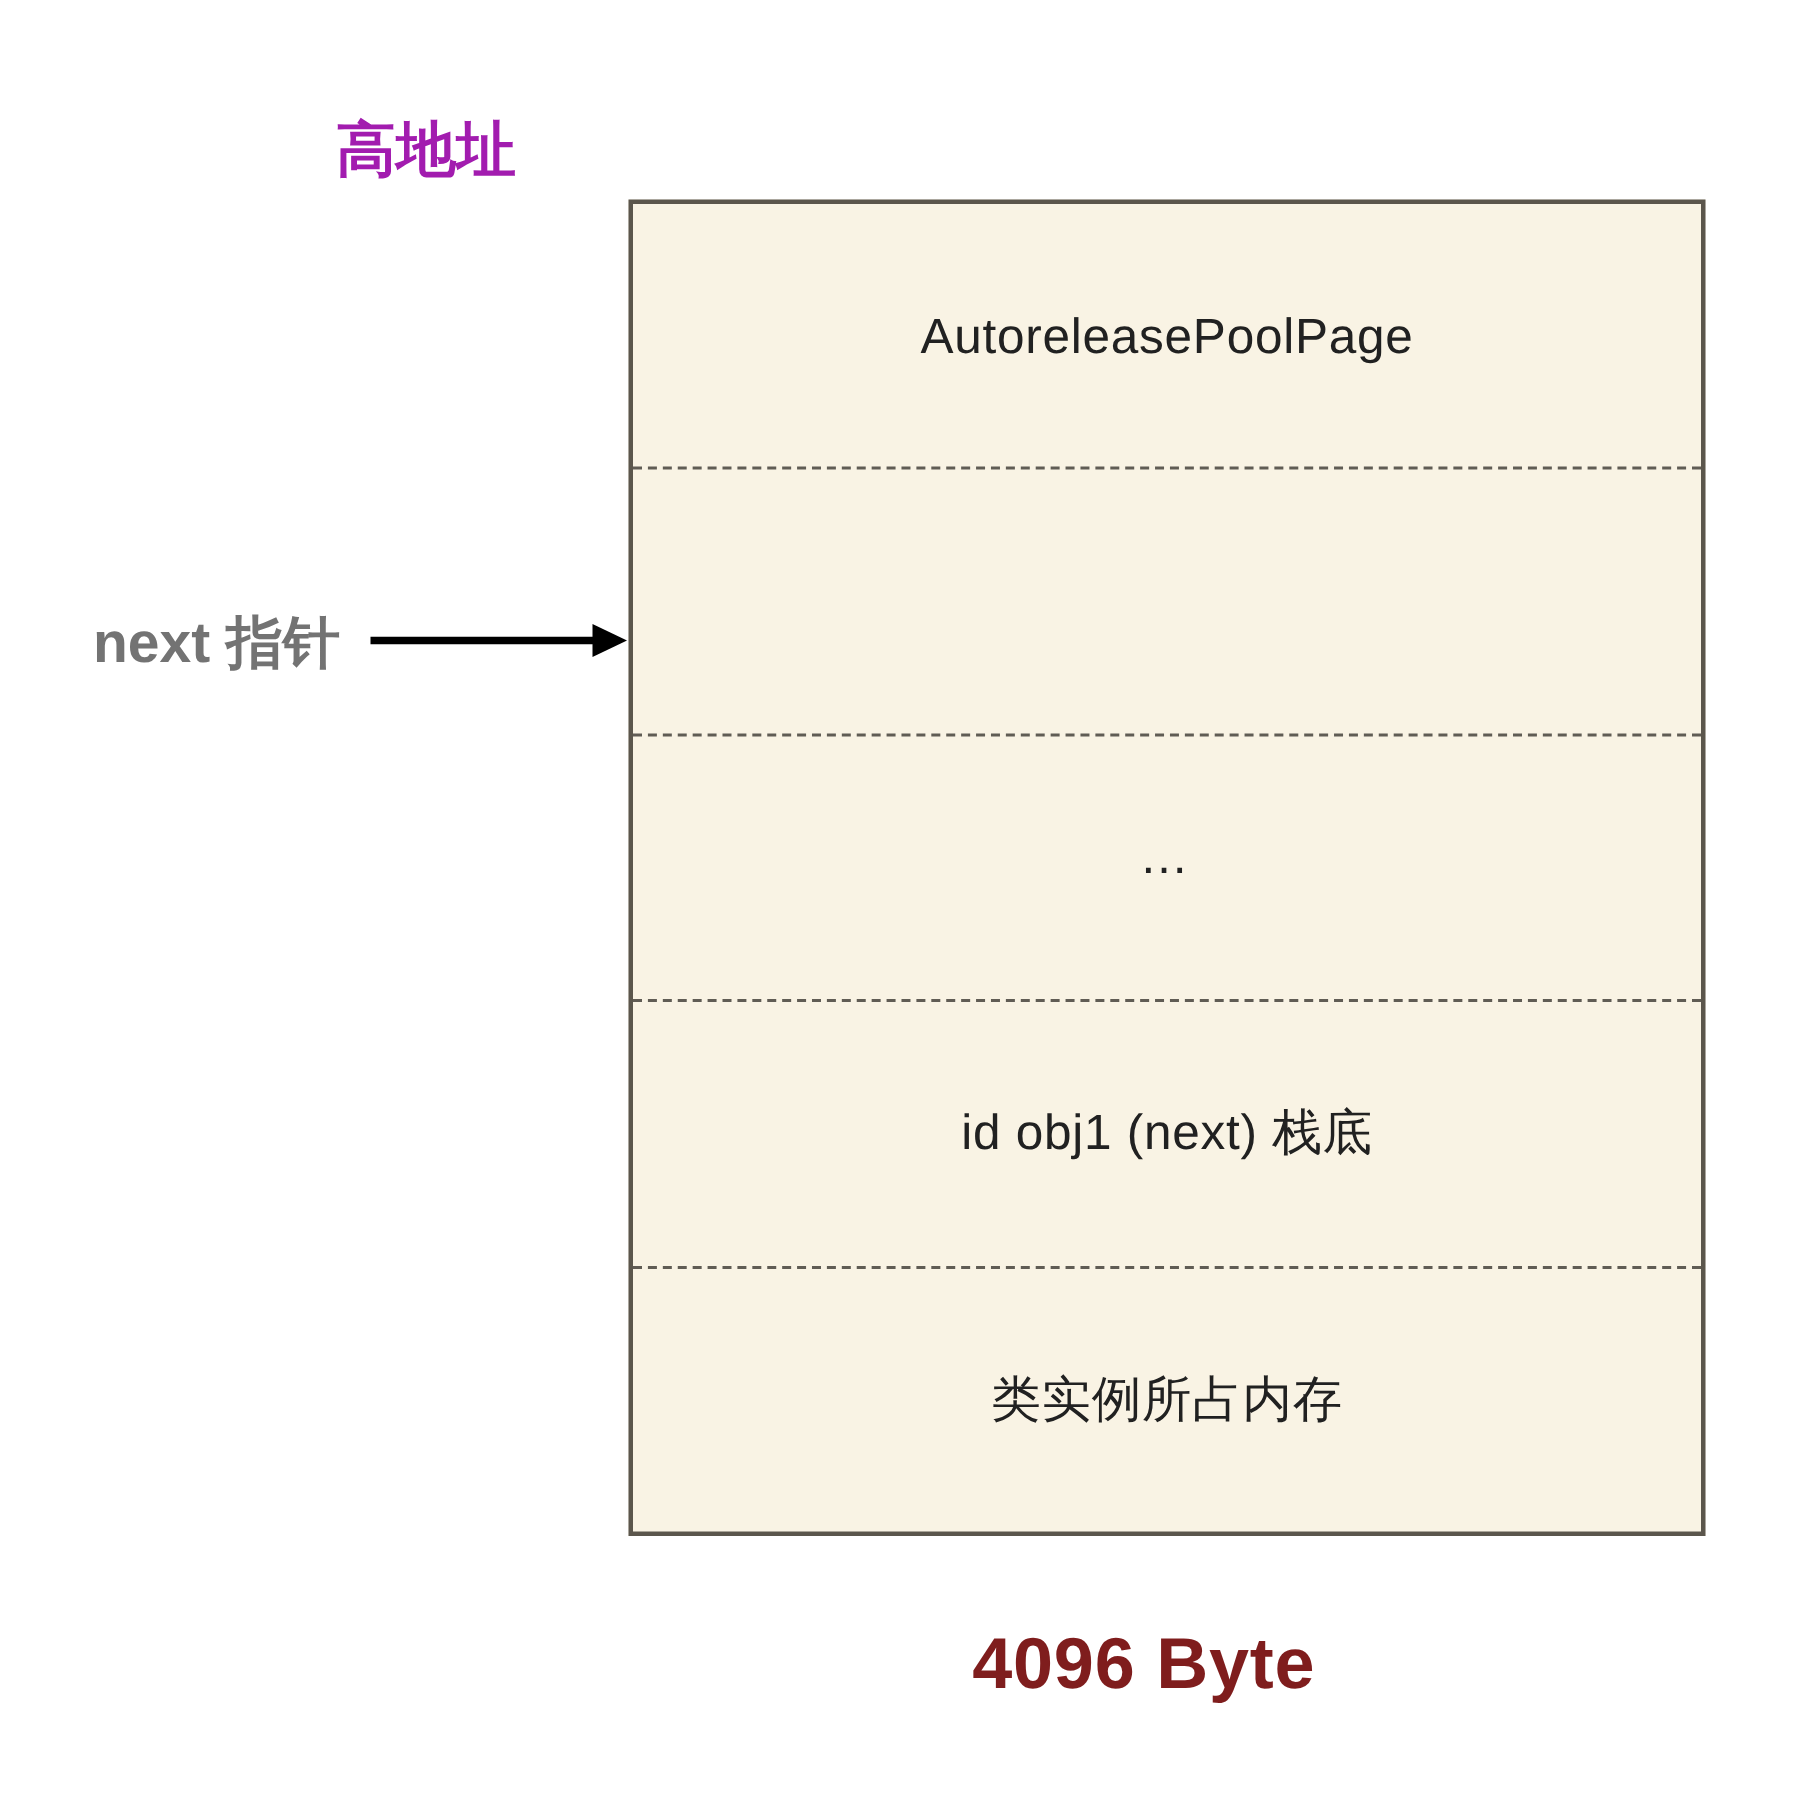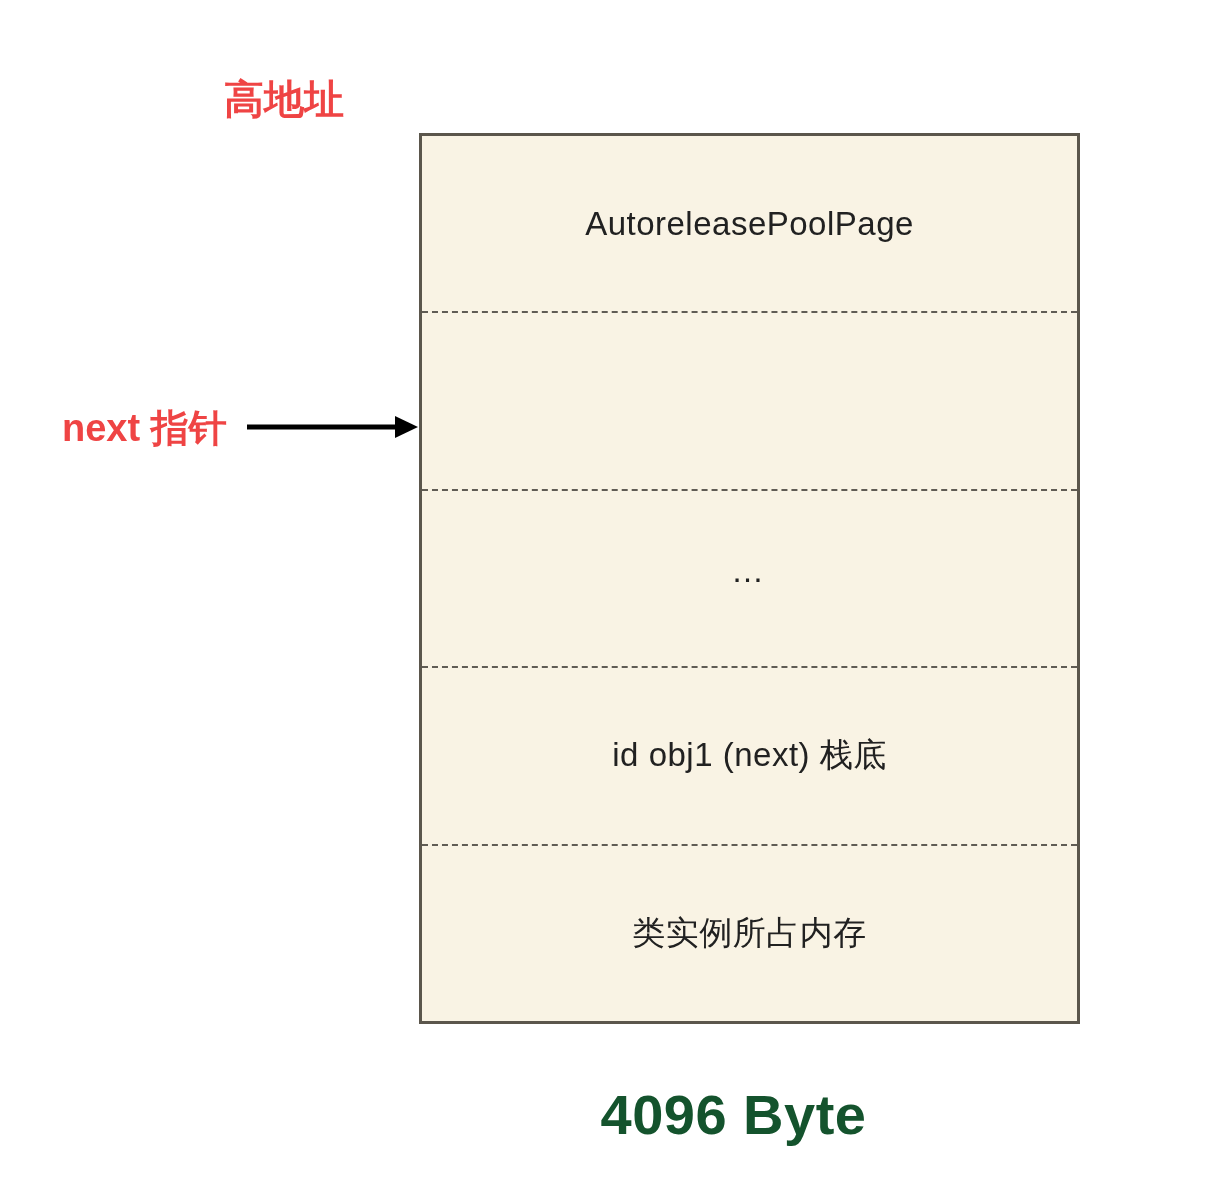--- a/index.html
+++ b/index.html
@@ -13,31 +13,31 @@
     height: 1204px;
     background: #ffffff;
     font-family: "Liberation Sans", "DejaVu Sans", sans-serif;
     color: #1c1c1c;
     overflow: hidden;
   }
   .addr-label {
     position: absolute;
     font-size: 40px;
     font-weight: bold;
-    color: #ef4444;
+    color: #a21caf;
     white-space: nowrap;
   }
   .high-addr { left: 224px; top: 72px; }
   .low-addr  { left: 204px; top: 1026px; }
 
   .pool-box {
     position: absolute;
     left: 419px;
     top: 133px;
-    width: 661px;
+    width: 718px;
     height: 891px;
     box-sizing: border-box;
     background: #f9f3e4;
     border: 3px solid #5b564c;
     display: flex;
     flex-direction: column;
   }
   .mem-row {
     flex: 1 1 0;
     display: flex;
@@ -58,40 +58,40 @@
     transform: translateY(-8px);
     letter-spacing: 4px;
   }
 
   .next-pointer-label {
     position: absolute;
     left: 62px;
     top: 403px;
     font-size: 38px;
     font-weight: bold;
-    color: #ef4444;
+    color: #737373;
     white-space: nowrap;
   }
   .next-arrow {
     position: absolute;
     left: 244px;
     top: 409px;
     width: 176px;
     height: 36px;
   }
 
   .byte-label {
     position: absolute;
-    left: 403px;
+    left: 432px;
     top: 1082px;
     width: 661px;
     text-align: center;
-    font-size: 56px;
+    font-size: 48px;
     font-weight: bold;
-    color: #14532d;
+    color: #7f1d1d;
     letter-spacing: 0.5px;
   }
 </style>
 </head>
 <body>
 
 <div class="canvas">
 
   <div class="addr-label high-addr">高地址</div>
 

